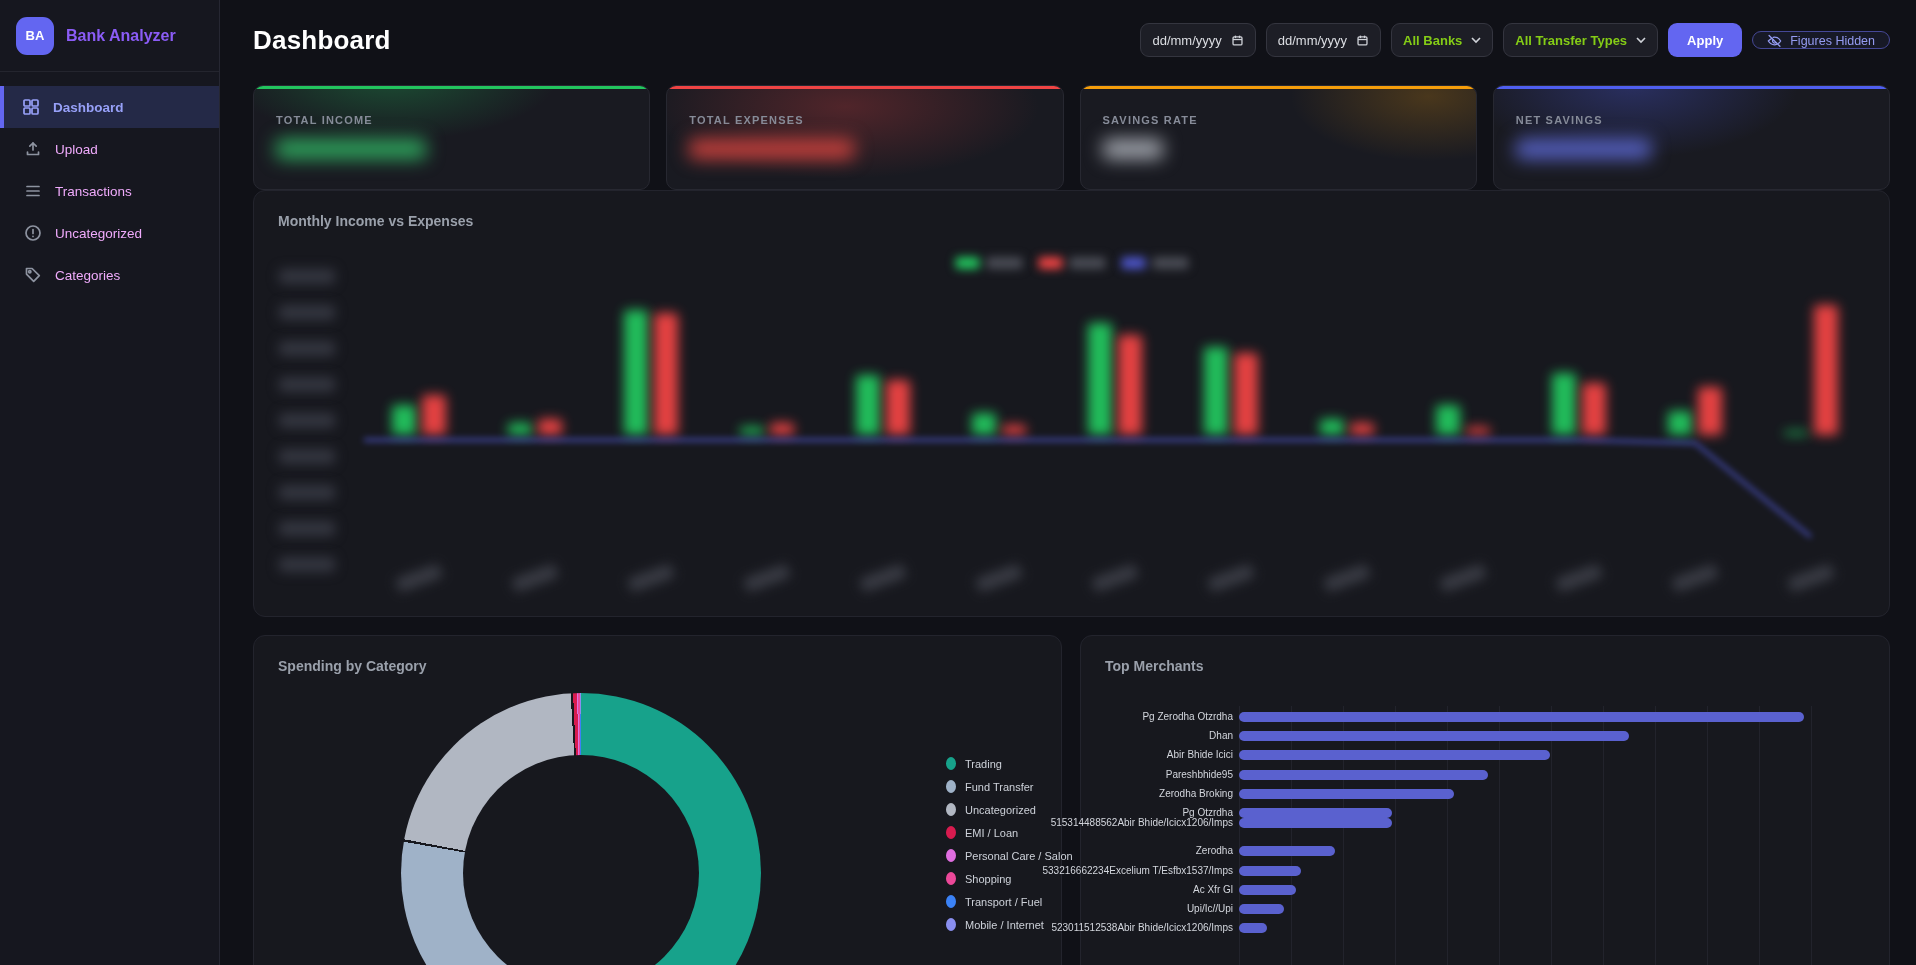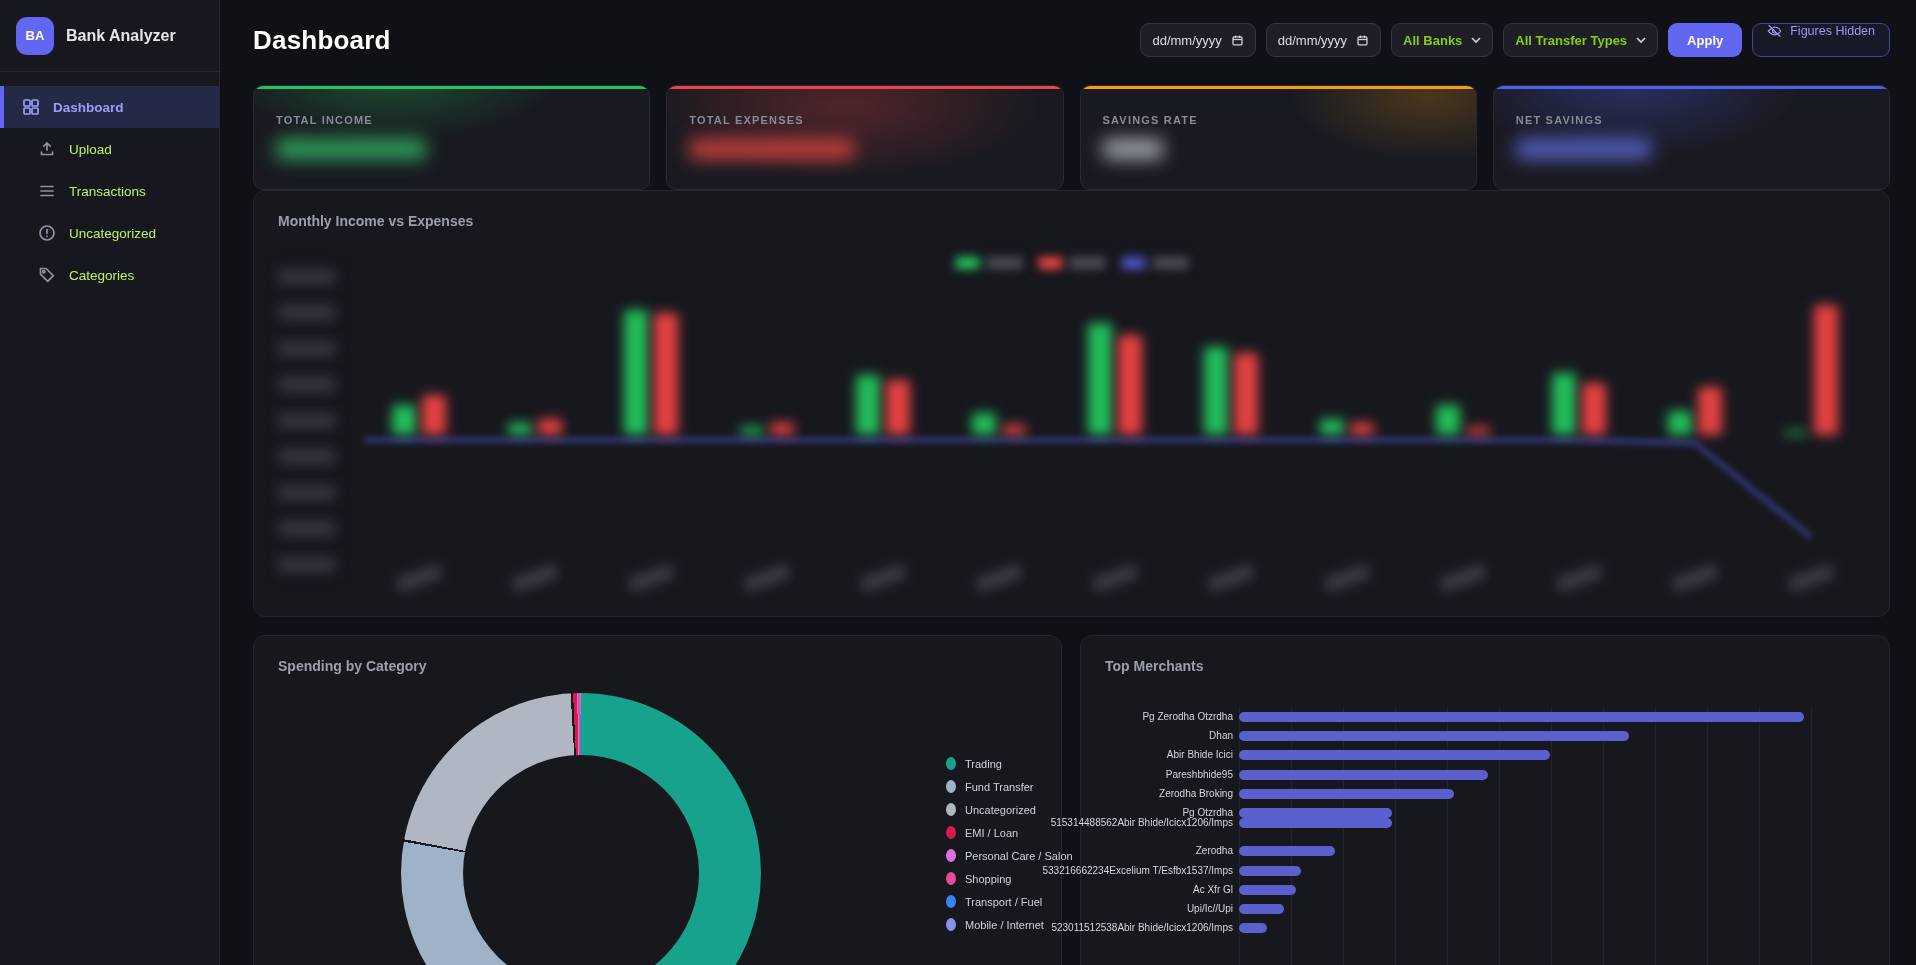--- a/index.html
+++ b/index.html
@@ -7,42 +7,42 @@
     font-family:"Liberation Sans", sans-serif; }
   .page { position:relative; width:1916px; height:965px; background:#101117; overflow:hidden; }
 
   
   .sidebar { position:absolute; left:0; top:0; width:220px; height:100%;
     background:#16171f; border-right:1px solid #262732; }
   .brand { display:flex; align-items:center; gap:12px; padding:16px; height:72px;
     border-bottom:1px solid #24252e; }
   .logo { width:38px; height:38px; border-radius:11px; background:#6366f1; color:#fff;
     font-weight:bold; font-size:13px; display:flex; align-items:center; justify-content:center; }
-  .brand-name { color:#e5e5e5; font-size:16px; font-weight:700; }
+  .brand-name { color:#8b5cf6; font-size:16px; font-weight:700; }
   .menu { padding-top:14px; }
-  .mitem { height:42px; display:flex; align-items:center; gap:13px; padding-left:38px;
-    color:#bef264; font-size:13.5px; cursor:pointer; }
+  .mitem { height:42px; display:flex; align-items:center; gap:13px; padding-left:24px;
+    color:#f0abfc; font-size:13.5px; cursor:pointer; }
   .mitem .micon { width:18px; height:18px; display:flex; }
   .mitem svg { stroke:#8d93a0; }
   .mitem.active { background:#242947; border-left:4px solid #6366f1; padding-left:18px;
     color:#97a0f8; font-weight:600; }
   .mitem.active svg { stroke:#97a0f8; }
 
   
   .main { position:absolute; left:220px; top:0; right:0; bottom:0; padding:18px 26px 0 33px; }
   .topbar { display:flex; justify-content:space-between; align-items:center; height:44px; }
   .topbar h1 { color:#ffffff; font-size:26px; font-weight:800; letter-spacing:.2px; }
   .controls { display:flex; gap:10px; align-items:center; }
   .inputbox { height:34px; background:#1d1e26; border:1px solid #34353f; border-radius:9px;
     padding:0 11px; display:flex; align-items:center; gap:9px; color:#dcdee3; font-size:13px; cursor:pointer; }
   .inputbox.select span { font-weight:700; color:#84cc16; }
   .btn-apply { height:34px; padding:8px 19px; background:#6366f1; border:none; border-radius:9px;
     color:#fff; font-weight:700; font-size:13px; cursor:pointer; font-family:inherit; }
-  .btn-figures { height:34px; padding:0 14px; background:#171926; border:1px solid #454896;
-    border-radius:9px; color:#959cf2; font-size:12.5px; display:flex; align-items:flex-start; gap:8px;
+  .btn-figures { height:18px; padding:0 14px; background:#171926; border:1px solid #454896;
+    border-radius:9px; color:#959cf2; font-size:12.5px; display:flex; align-items:flex-end; gap:8px;
     cursor:pointer; font-family:inherit; }
 
   
   .stats { margin-top:23px; display:grid; grid-template-columns:repeat(4,1fr); gap:16px; height:105px; }
   .stat { position:relative; background:#191a21; border:1px solid #272831; border-radius:10px;
     overflow:hidden; padding:28px 22px 0 22px; }
   .stat-accent { position:absolute; left:0; top:0; right:0; height:3px; }
   .stat-glow { position:absolute; inset:0; pointer-events:none; }
   .stat-label { position:relative; color:#878c99; font-size:11px; font-weight:700; letter-spacing:1.2px; }
   .stat-blob { position:relative; margin-top:13px; height:20px; border-radius:5px; filter:blur(9px); }

